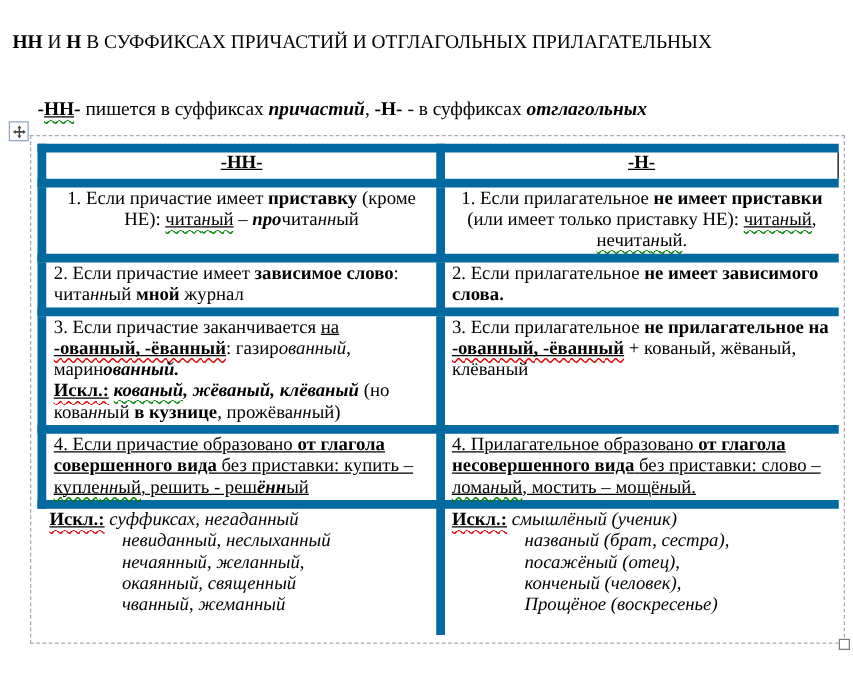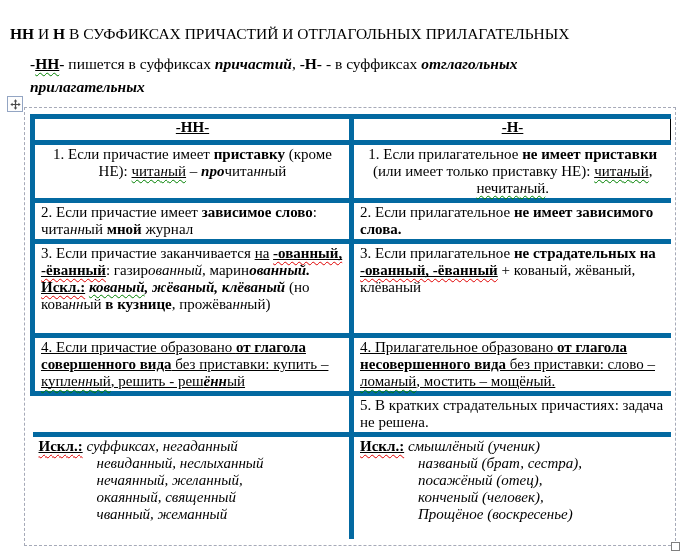--- a/index.html
+++ b/index.html
@@ -6,21 +6,21 @@
   body{
     width:682px;height:556px;background:#ffffff;overflow:hidden;
     font-family:"Liberation Serif","DejaVu Serif",serif;color:#000;
     position:relative;
   }
   .title{
     margin:24px 10px 0 10px;
     font-size:15.5px;line-height:19px;
   }
   .intro{
-    margin:9px 28px 0 30px;
+    margin:33px 28px 0 30px;
     font-size:15.5px;line-height:23px;width:600px;
   }
   
   .b{font-weight:bold;}
   .i{font-style:italic;}
   .u{text-decoration:underline;text-decoration-thickness:1px;text-decoration-color:#000;}
   .w-green{text-decoration:underline wavy #008000;text-decoration-thickness:1px;text-decoration-skip-ink:none;text-underline-offset:2px;}
   .w-red{text-decoration:underline wavy #e00000;text-decoration-thickness:1px;text-decoration-skip-ink:none;text-underline-offset:2px;}
   .u .w-green, .u .w-red{text-underline-offset:3px;}
 
@@ -38,38 +38,38 @@
   }
   .resize-handle{
     position:absolute;right:-5px;bottom:-6px;width:7px;height:7px;
     border:1px solid #7f7f7f;background:#fff;
   }
   table.doc-table{
     border-collapse:collapse;width:100%;table-layout:fixed;
     font-size:15px;line-height:17px;
   }
   .doc-table th,.doc-table td{
-    border:5px solid #0369a1;vertical-align:top;
+    border:7px solid #0369a1;vertical-align:top;
     padding:1px 5px 1px 6px;font-weight:normal;
   }
   .doc-table th{text-align:center;height:20px;padding-top:0;}
   tr.r1{height:53px;text-align:center;} tr.r2{height:36px;margin-top:33px;} tr.r3{height:94px;}
   tr.r4{height:56px;text-decoration:underline;} tr.r5{height:34px;} tr.r6{height:104px;}
   td.col-r{border-right:none;}
   th.col-r{border-right:1px solid #000;}
   td.no-left{border-left:none;}
   tr.r6 td{border-bottom:none;}
   td.excl{padding-left:64px;text-indent:-58px;}
 </style>
 </head>
 <body>
 
 <div class="title"><span class="b">НН</span><span> И </span><span class="b">Н</span><span> В СУФФИКСАХ ПРИЧАСТИЙ И ОТГЛАГОЛЬНЫХ ПРИЛАГАТЕЛЬНЫХ</span></div>
 
-<div class="intro"><span class="b">-</span><span class="b u"><span class="w-green">НН</span></span><span class="b">-</span><span>  пишется в суффиксах </span><span class="b i">причастий</span><span>, </span><span class="b">-Н-</span><span> - в суффиксах </span><span class="b i">отглагольных</span><br><span class="b i">прилагательных</span></div>
+<div class="intro"><span class="b">-</span><span class="b u"><span class="w-green">НН</span></span><span class="b">-</span><span>  пишется в суффиксах </span><span class="b i">причастий</span><span>, </span><span class="b">-Н-</span><span> - в суффиксах </span><span class="b i">отглагольных</span><br></div>
 
 <div class="table-wrapper">
 
   <div class="move-handle">
     <span style="display:flex;">
       <svg width="11" height="11" viewBox="0 0 16 16" aria-hidden="true">
         <path d="M8 0.5 L10.6 3.8 H8.9 V7.1 H12.2 V5.4 L15.5 8 L12.2 10.6 V8.9 H8.9 V12.2 H10.6 L8 15.5 L5.4 12.2 H7.1 V8.9 H3.8 V10.6 L0.5 8 L3.8 5.4 V7.1 H7.1 V3.8 H5.4 Z" fill="#4a4a4a"></path>
       </svg>
     </span>
   </div>
@@ -83,29 +83,25 @@
       <tr class="r1">
         <td class="col-l"><span>1. Если причастие имеет </span><span class="b">приставку</span><span> (кроме НЕ): </span><span class="u"><span class="w-green">чита</span></span><span class="i u"><span class="w-green">н</span></span><span class="u"><span class="w-green">ый</span></span><span> – </span><span class="b i">про</span><span>чита</span><span class="i">нн</span><span>ый</span></td>
         <td class="col-r"><span>1. Если прилагательное </span><span class="b">не имеет приставки</span><span> (или имеет только приставку НЕ): </span><span class="u"><span class="w-green">чита</span></span><span class="i u"><span class="w-green">н</span></span><span class="u"><span class="w-green">ый</span></span><span>, </span><span class="w-green">нечита</span><span class="i w-green">н</span><span class="w-green">ый</span><span>.</span></td>
       </tr>
       <tr class="r2">
         <td class="col-l"><span>2. Если причастие имеет </span><span class="b">зависимое слово</span><span>: </span><span>чита</span><span class="i">нн</span><span>ый </span><span class="b">мной</span><span> журнал</span></td>
         <td class="col-r"><span>2. Если прилагательное </span><span class="b">не имеет зависимого слова.</span></td>
       </tr>
       <tr class="r3">
         <td class="col-l"><span>3. Если причастие заканчивается </span><span class="u">на</span><span> </span><span class="b u"><span class="w-red">-ованный, -ёванный</span></span><span>: газир</span><span class="i">ованный</span><span>, марин</span><span class="b i">ованный.</span><br><span class="b u"><span class="w-red">Искл.:</span></span><span> </span><span class="b i w-green">кованый</span><span class="b i">, жёваный, клёваный</span><span> (но кова</span><span class="i">нн</span><span>ый </span><span class="b">в кузнице</span><span>, прожёва</span><span class="i">нн</span><span>ый)</span></td>
-        <td class="col-r"><span>3. Если прилагательное </span><span class="b">не страдательных на </span><span class="b u"><span class="w-red">-ованный, -ёванный</span></span><span> + кованый, жёваный, клёваный</span></td>
+        <td class="col-r"><span>3. Если прилагательное </span><span class="b">не прилагательное на </span><span class="b u"><span class="w-red">-ованный, -ёванный</span></span><span> + кованый, жёваный, клёваный</span></td>
       </tr>
       <tr class="r4">
         <td class="col-l"><span>4. Если причастие образовано </span><span class="b">от глагола совершенного вида</span><span> без приставки: купить – </span><span class="u"><span class="w-green">купле</span></span><span class="i u"><span class="w-green">нн</span></span><span class="u"><span class="w-green">ый</span></span><span>, решить - реш</span><span class="b i">ённ</span><span>ый</span></td>
         <td class="col-r"><span>4. Прилагательное образовано </span><span class="b">от глагола несовершенного вида</span><span> без приставки: слово – </span><span class="u"><span class="w-green">лома</span></span><span class="i u"><span class="w-green">н</span></span><span class="u"><span class="w-green">ый</span></span><span>, мостить – мощё</span><span class="i">н</span><span>ый.</span></td>
-      </tr>
-      <tr class="r5">
-        <td class="col-l no-left"></td>
-        <td class="col-r"><span>5. В кратких страдательных причастиях: задача не реше</span><span class="i">н</span><span>а.</span></td>
       </tr>
       <tr class="r6">
         <td class="col-l no-left excl"><span class="b u"><span class="w-red">Искл.:</span></span><span> </span><span class="i">суффиксах, негаданный</span><br><span class="i">невиданный, неслыханный</span><br><span class="i">нечаянный, желанный,</span><br><span class="i">окаянный, священный</span><br><span class="i">чванный, жеманный</span></td>
         <td class="col-r excl"><span class="b u"><span class="w-red">Искл.:</span></span><span> </span><span class="i">смышлёный (ученик)</span><br><span class="i">названый (брат, сестра),</span><br><span class="i">посажёный (отец),</span><br><span class="i">конченый (человек),</span><br><span class="i">Прощёное (воскресенье)</span></td>
       </tr>
     </tbody>
   </table>
 
   <div class="resize-handle"></div>
 </div>

